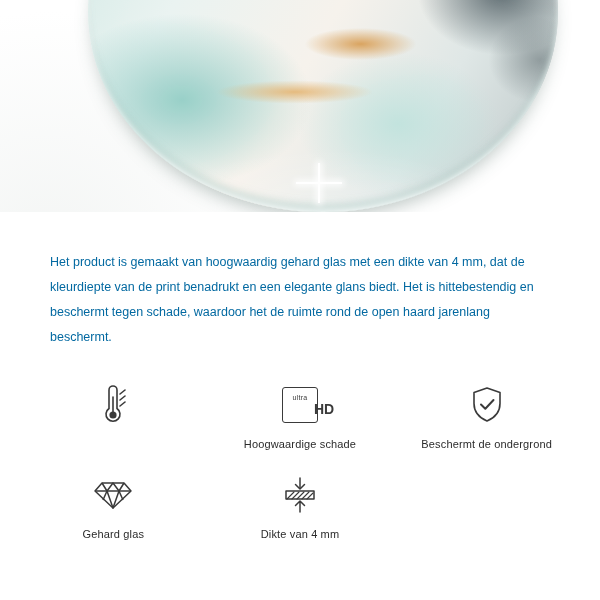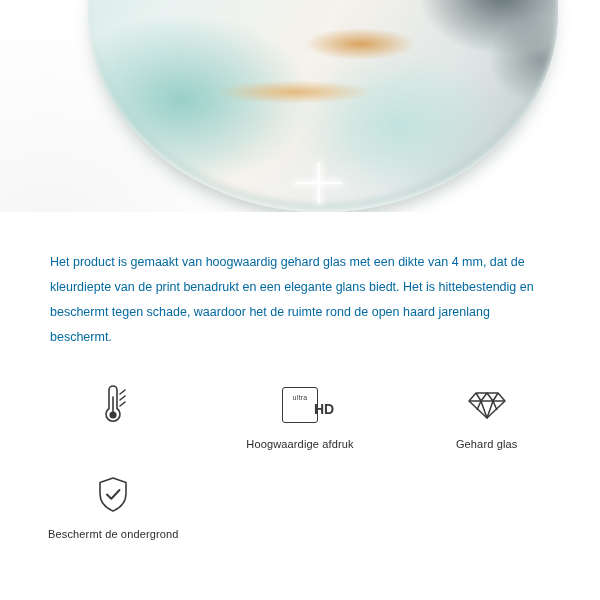--- a/index.html
+++ b/index.html
@@ -213,43 +213,56 @@
       </div>
     </div>
 
     <div class="feature">
       <div class="feature-icon">
         <div class="hd-badge">
           <span class="ultra">ultra</span>
           <span class="hd">HD</span>
         </div>
       </div>
-      <div class="feature-label">Hoogwaardige afdruk</div>
+      <div class="feature-label">Hoogwaardige schade</div>
+    </div>
+
+    <div class="feature">
+      <div class="feature-icon">
+        <svg width="36" height="42" viewBox="0 0 36 42" fill="none" stroke="#3a3a3a" stroke-width="1.6" stroke-linejoin="round">
+          <path d="M18 4l13 4.5v11c0 8.6-5.6 14.4-13 17.5C10.6 33.9 5 28.1 5 19.5v-11L18 4z"></path>
+          <path d="M12 20.5l4.3 4.3L24.5 16" stroke-width="2" stroke-linecap="round"></path>
+        </svg>
+      </div>
+      <div class="feature-label">Beschermt de ondergrond</div>
     </div>
 
     <div class="feature">
       <div class="feature-icon">
         <svg width="40" height="36" viewBox="0 0 40 36" fill="none" stroke="#3a3a3a" stroke-width="1.5" stroke-linejoin="round">
           <path d="M9 6h22l7 8-18 17L2 14 9 6z"></path>
           <path d="M2 14h36"></path>
           <path d="M9 6l5 8-4 9"></path>
           <path d="M31 6l-5 8 4 9"></path>
           <path d="M14 14l6 17 6-17"></path>
           <path d="M14 14l6-8 6 8"></path>
         </svg>
       </div>
       <div class="feature-label">Gehard glas</div>
     </div>
 
-    <div class="feature">
-      <div class="feature-icon">
-        <svg width="36" height="42" viewBox="0 0 36 42" fill="none" stroke="#3a3a3a" stroke-width="1.6" stroke-linejoin="round">
-          <path d="M18 4l13 4.5v11c0 8.6-5.6 14.4-13 17.5C10.6 33.9 5 28.1 5 19.5v-11L18 4z"></path>
-          <path d="M12 20.5l4.3 4.3L24.5 16" stroke-width="2" stroke-linecap="round"></path>
-        </svg>
-      </div>
-      <div class="feature-label">Beschermt de ondergrond</div>
-    </div>
-
-
+
+    <div class="feature">
+      <div class="feature-icon">
+        <svg width="40" height="40" viewBox="0 0 40 40" fill="none" stroke="#3a3a3a" stroke-width="1.5" stroke-linecap="round" stroke-linejoin="round">
+          <line x1="20" y1="3" x2="20" y2="13"></line>
+          <path d="M15.5 9.5L20 14l4.5-4.5"></path>
+          <rect x="6" y="16" width="28" height="8" fill="none"></rect>
+          <path d="M7 24l7-7M12 24l7-7M17 24l7-7M22 24l7-7M27 24l6-6" stroke-width="1.1"></path>
+          <line x1="20" y1="37" x2="20" y2="27"></line>
+          <path d="M15.5 30.5L20 26l4.5 4.5"></path>
+        </svg>
+      </div>
+      <div class="feature-label">Dikte van 4 mm</div>
+    </div>
 
   </div>
 </div>
 
 </body></html>

